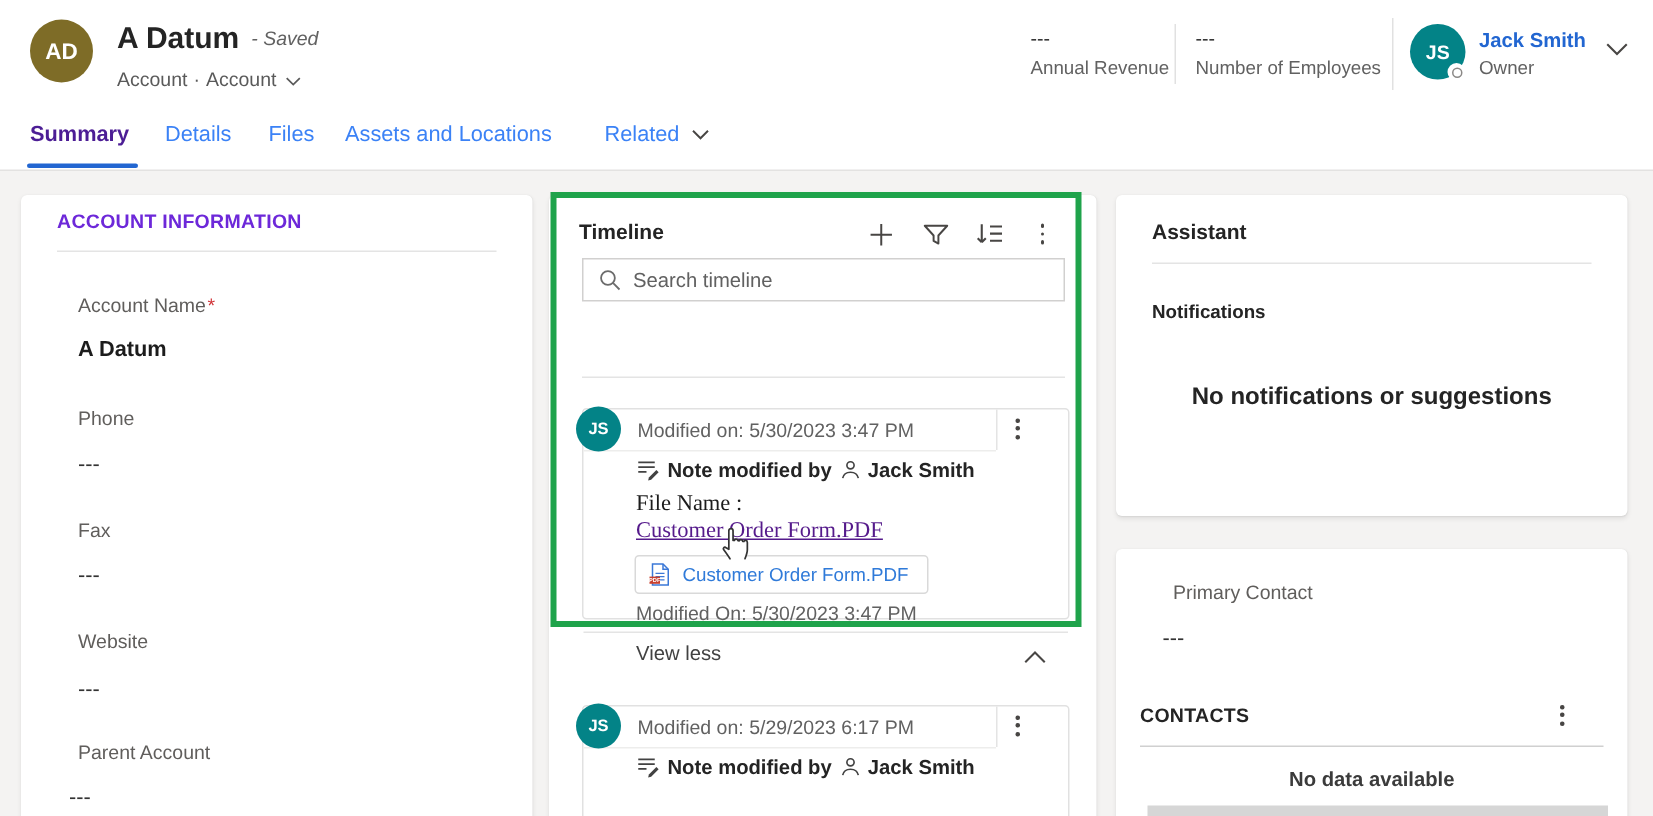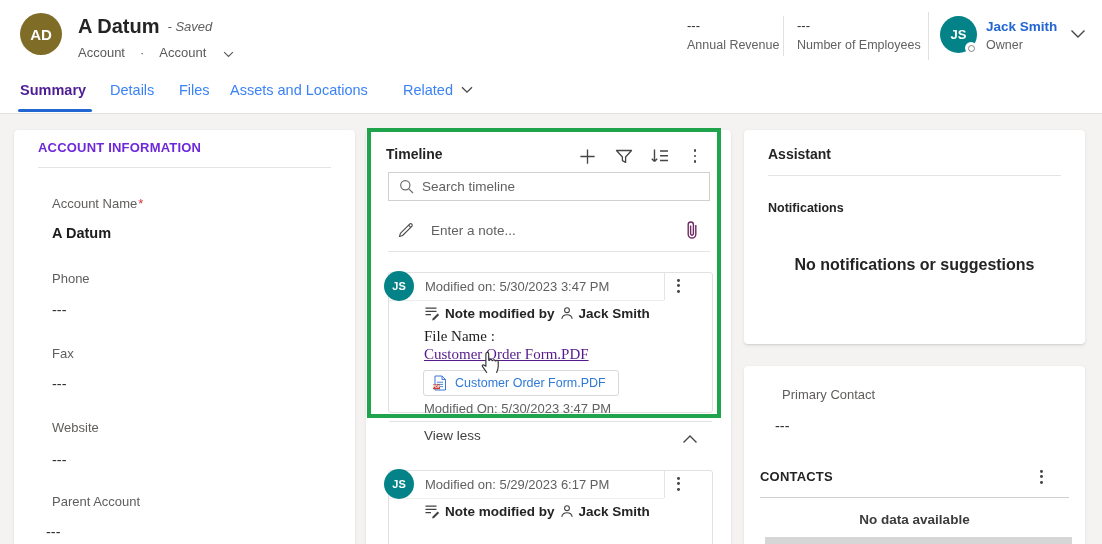--- a/index.html
+++ b/index.html
@@ -6,21 +6,21 @@
   html,body { width:1102px; height:544px; }
   body { font-family:"Liberation Sans", sans-serif; background:#f4f3f2; }
   .page { position:relative; width:1102px; height:544px; background:#f4f3f2; overflow:hidden; }
 
   
   .header { position:absolute; left:0; top:0; width:1102px; height:114px; background:#fff; border-bottom:1px solid #e3e2e1; z-index:2; }
   .entity-avatar { position:absolute; left:20px; top:13px; width:42px; height:42px; border-radius:50%;
     background:#7E6C27; color:#fff; font-weight:700; font-size:15px; display:flex; align-items:center; justify-content:center; }
   .page-title { position:absolute; left:78px; top:15px; font-size:20px; font-weight:700; color:#242424; white-space:nowrap; }
   .saved-status { font-size:13px; font-weight:400; color:#616161; margin-left:8px; vertical-align:2px;font-style:italic; }
-  .subtitle { position:absolute; left:78px; top:44px; display:flex; align-items:center; gap:15px; font-size:13px; color:#5a5a5a; }
+  .subtitle { position:absolute; left:78px; top:44px; display:flex; align-items:center; gap:4px; font-size:13px; color:#5a5a5a; }
   .subtitle .chev { margin-left:2px; margin-top:2px; }
 
   .stat { position:absolute; top:18px; }
   .stat-value { font-size:13px; color:#2b2b2b; }
   .stat-label { font-size:12.5px; color:#616161; margin-top:5px; white-space:nowrap;text-align:right; }
   .vdiv { position:absolute; width:1px; background:#e1e1e1; }
   .owner-avatar { position:absolute; left:940px; top:16px; width:37px; height:37px; border-radius:50%;
     background:#038387; color:#fff; font-weight:700; font-size:13px; display:flex; align-items:center; justify-content:center; }
   .presence-ring { position:absolute; left:965px; top:42px; width:12px; height:12px; border-radius:50%; background:#fff;
     display:flex; align-items:center; justify-content:center; }
@@ -212,34 +212,20 @@
     <div class="tl-search">
       <span style="display:flex;">
         <svg width="15" height="15" viewBox="0 0 15 15" fill="none" stroke="#6b6b6b" stroke-width="1.2">
             <circle cx="6.3" cy="6.3" r="4.6"></circle>
             <path d="M9.8 9.8L14 14"></path>
           </svg>
       </span>
       <input type="text" placeholder="Search timeline" style="">
     </div>
 
-    <div class="tl-noterow">
-      <span class="pencil" style="display:flex;">
-        <svg width="17" height="17" viewBox="0 0 17 17" fill="none" stroke="#4a4a4a" stroke-width="1.1" stroke-linejoin="round">
-            <path d="M2.5 14.5l.9-3.2L12.6 2.1a1.55 1.55 0 012.2 2.2L5.6 13.5l-3.1 1z"></path>
-            <path d="M11.5 3.2l2.2 2.2"></path>
-          </svg>
-      </span>
-      <span class="note-placeholder">Enter a note...</span>
-      <span style="display:flex; margin-right:11px;">
-        <svg width="14" height="20" viewBox="0 0 14 20" fill="none" stroke="#6E2A62" stroke-width="1.4">
-            <path d="M10.8 5v9.2a3.8 3.8 0 01-7.6 0V4.6a2.6 2.6 0 015.2 0v9.2a1.4 1.4 0 01-2.8 0V5.5"></path>
-          </svg>
-      </span>
-    </div>
     <div class="hline tl-note-divider"></div>
 
     <div class="entry-card entry-1">
       <div class="entry-header-text">Modified on: 5/30/2023 3:47 PM</div>
       <div class="entry-vdiv"></div>
       <div class="entry-hdiv"></div>
       <div class="entry-dots">
         <span class="dots-v">
             <i></i>
             <i></i>

